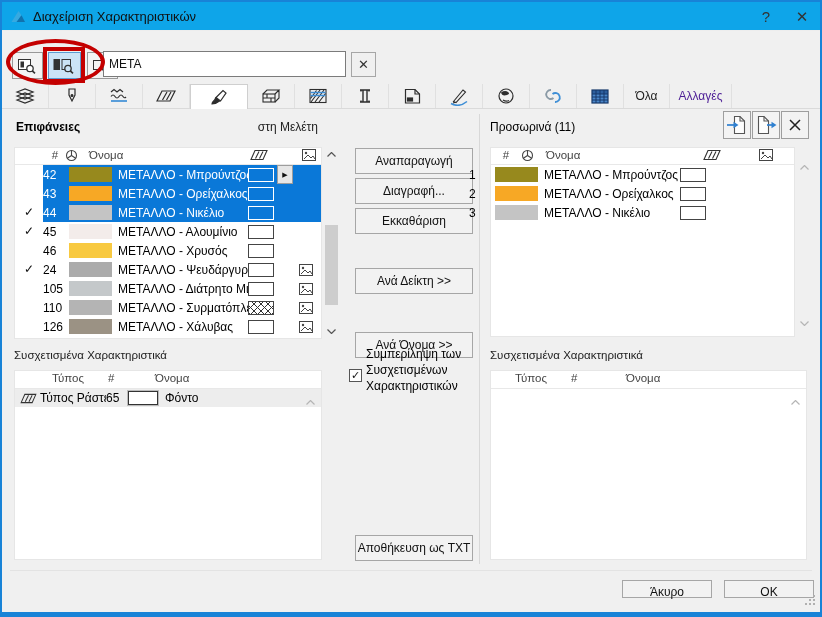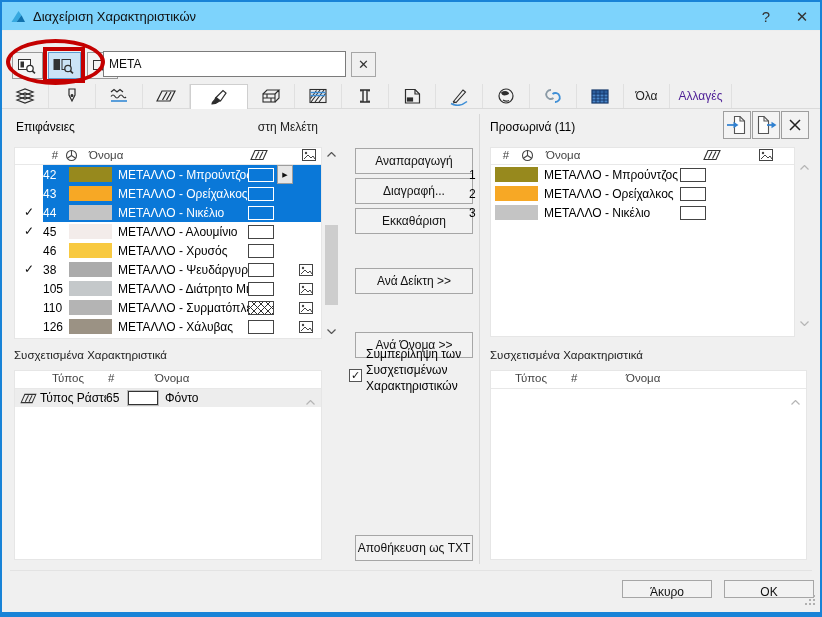--- a/index.html
+++ b/index.html
@@ -1,38 +1,38 @@
 <!DOCTYPE html>
 <html><head>
 <meta charset="utf-8">
 <style>
 *{box-sizing:border-box;margin:0;padding:0;font-family:"Liberation Sans",sans-serif}
 html,body{width:822px;height:617px}
 body{position:relative;background:#fff;overflow:hidden}
 #win{position:absolute;inset:0;background:#f0f0f0;border:2px solid #1883d7;border-bottom:5px solid #1883d7}
 
-.titlebar{position:absolute;left:0;top:0;right:0;height:29px;background:#7dd3fc;display:flex;align-items:center;padding-left:8px;border-bottom:1px solid #ededed}
+.titlebar{position:absolute;left:0;top:0;right:0;height:29px;background:#0ea5e9;display:flex;align-items:center;padding-left:8px;border-bottom:1px solid #ededed}
 .title{font-size:13px;color:#101010;margin-left:7px}
 .tb-btn{width:36px;height:27px;line-height:27px;text-align:center;font-size:15px;color:#333}
 .tb-help{margin-left:auto}
 
 .sbtn{position:absolute;top:50px;height:27px;width:31px;background:#f3f3f3;border:1px solid #999;display:flex;align-items:center;justify-content:center}
 .sbtn.sel{background:#cbe3f6;border-color:#5b9bd1}
 .searchbox{position:absolute;left:101px;top:49px;width:243px;height:26px;border:1px solid #7b7b7b;background:#fff;font-size:12px;padding:0 5px;color:#111}
 .clearbtn{position:absolute;left:349px;top:50px;width:25px;height:25px;border:1px solid #a6a6a6;background:#f0f0f0;font-size:13px;color:#333;text-align:center;line-height:23px}
 .red-ellipse{position:absolute;left:4px;top:37px;width:99px;height:46px;border:4px solid #c40000;border-radius:50%;pointer-events:none;z-index:50}
 .red-square{position:absolute;left:41px;top:45px;width:42px;height:36px;border:4px solid #c40000;pointer-events:none;z-index:50}
 
 .tabbar{position:absolute;left:0;right:0;top:82px;height:25px;display:flex;align-items:stretch;border-bottom:1px solid #dadada}
 .tab{flex:0 0 47px;display:flex;align-items:center;justify-content:center;border-right:1px solid #e0e0e0}
 .tab.seltab{flex:0 0 58px;background:#fff;border:1px solid #cfcfcf;border-bottom:0;margin-bottom:-1px}
 .tab.texttab{flex:0 0 46px;font-size:12px;color:#222}
 .tab.texttab.dis{flex:0 0 62px;color:#4c1d95}
 
-.panel-title{position:absolute;top:118px;font-size:12px;font-weight:normal;color:#000}
+.panel-title{position:absolute;top:118px;font-size:12px;font-weight:bold;color:#000}
 .scope{position:absolute;left:180px;top:118px;width:136px;font-size:12px;text-align:right;color:#222}
 .listbox{position:absolute;background:#fff;border:1px solid #e6e6e6}
 .lheader{position:relative;height:17px;border-bottom:1px solid #e8e8e8;font-size:11.5px;color:#444}
 .lheader span,.lheader .hic{position:absolute;top:1px}
 .lrow{display:flex;height:19px;align-items:stretch;font-size:12px;color:#000}
 .chk{width:28px;text-align:center;font-size:12px;line-height:19px;color:#111}
 .lmain{flex:1;display:flex;align-items:center}
 .lmain.sel{background:#0a78d8;color:#fff}
 .idx{width:22px;text-align:left}
 .sw{width:43px;height:15px;margin-left:4px;margin-right:6px;flex:0 0 auto}
@@ -305,21 +305,21 @@
             <span class="idx">46</span>
             <span class="sw" style="background: rgb(248, 201, 64);"></span>
             <span class="nm">ΜΕΤΑΛΛΟ - Χρυσός</span>
             <span class="fb"></span>
             <span class="pp-slot"></span>
           </div>
         </div>
         <div class="lrow">
           <span class="chk">✓</span>
           <div class="lmain">
-            <span class="idx">38</span>
+            <span class="idx">24</span>
             <span class="sw" style="background: rgb(171, 171, 171);"></span>
             <span class="nm">ΜΕΤΑΛΛΟ - Ψευδάργυρος</span>
             <span class="fb"></span>
             <span class="pp-slot"></span>
             <span class="tx">
               <svg width="14" height="12" viewBox="0 0 14 12" fill="none" stroke="#444" stroke-width="1">
                 <rect x="0.5" y="0.5" width="13" height="11"></rect>
                 <circle cx="4" cy="4" r="1.2" fill="#444" stroke="none"></circle>
                 <path d="M2 10 L6 6 L9 9 L11 7 L13 10"></path>
               </svg>

